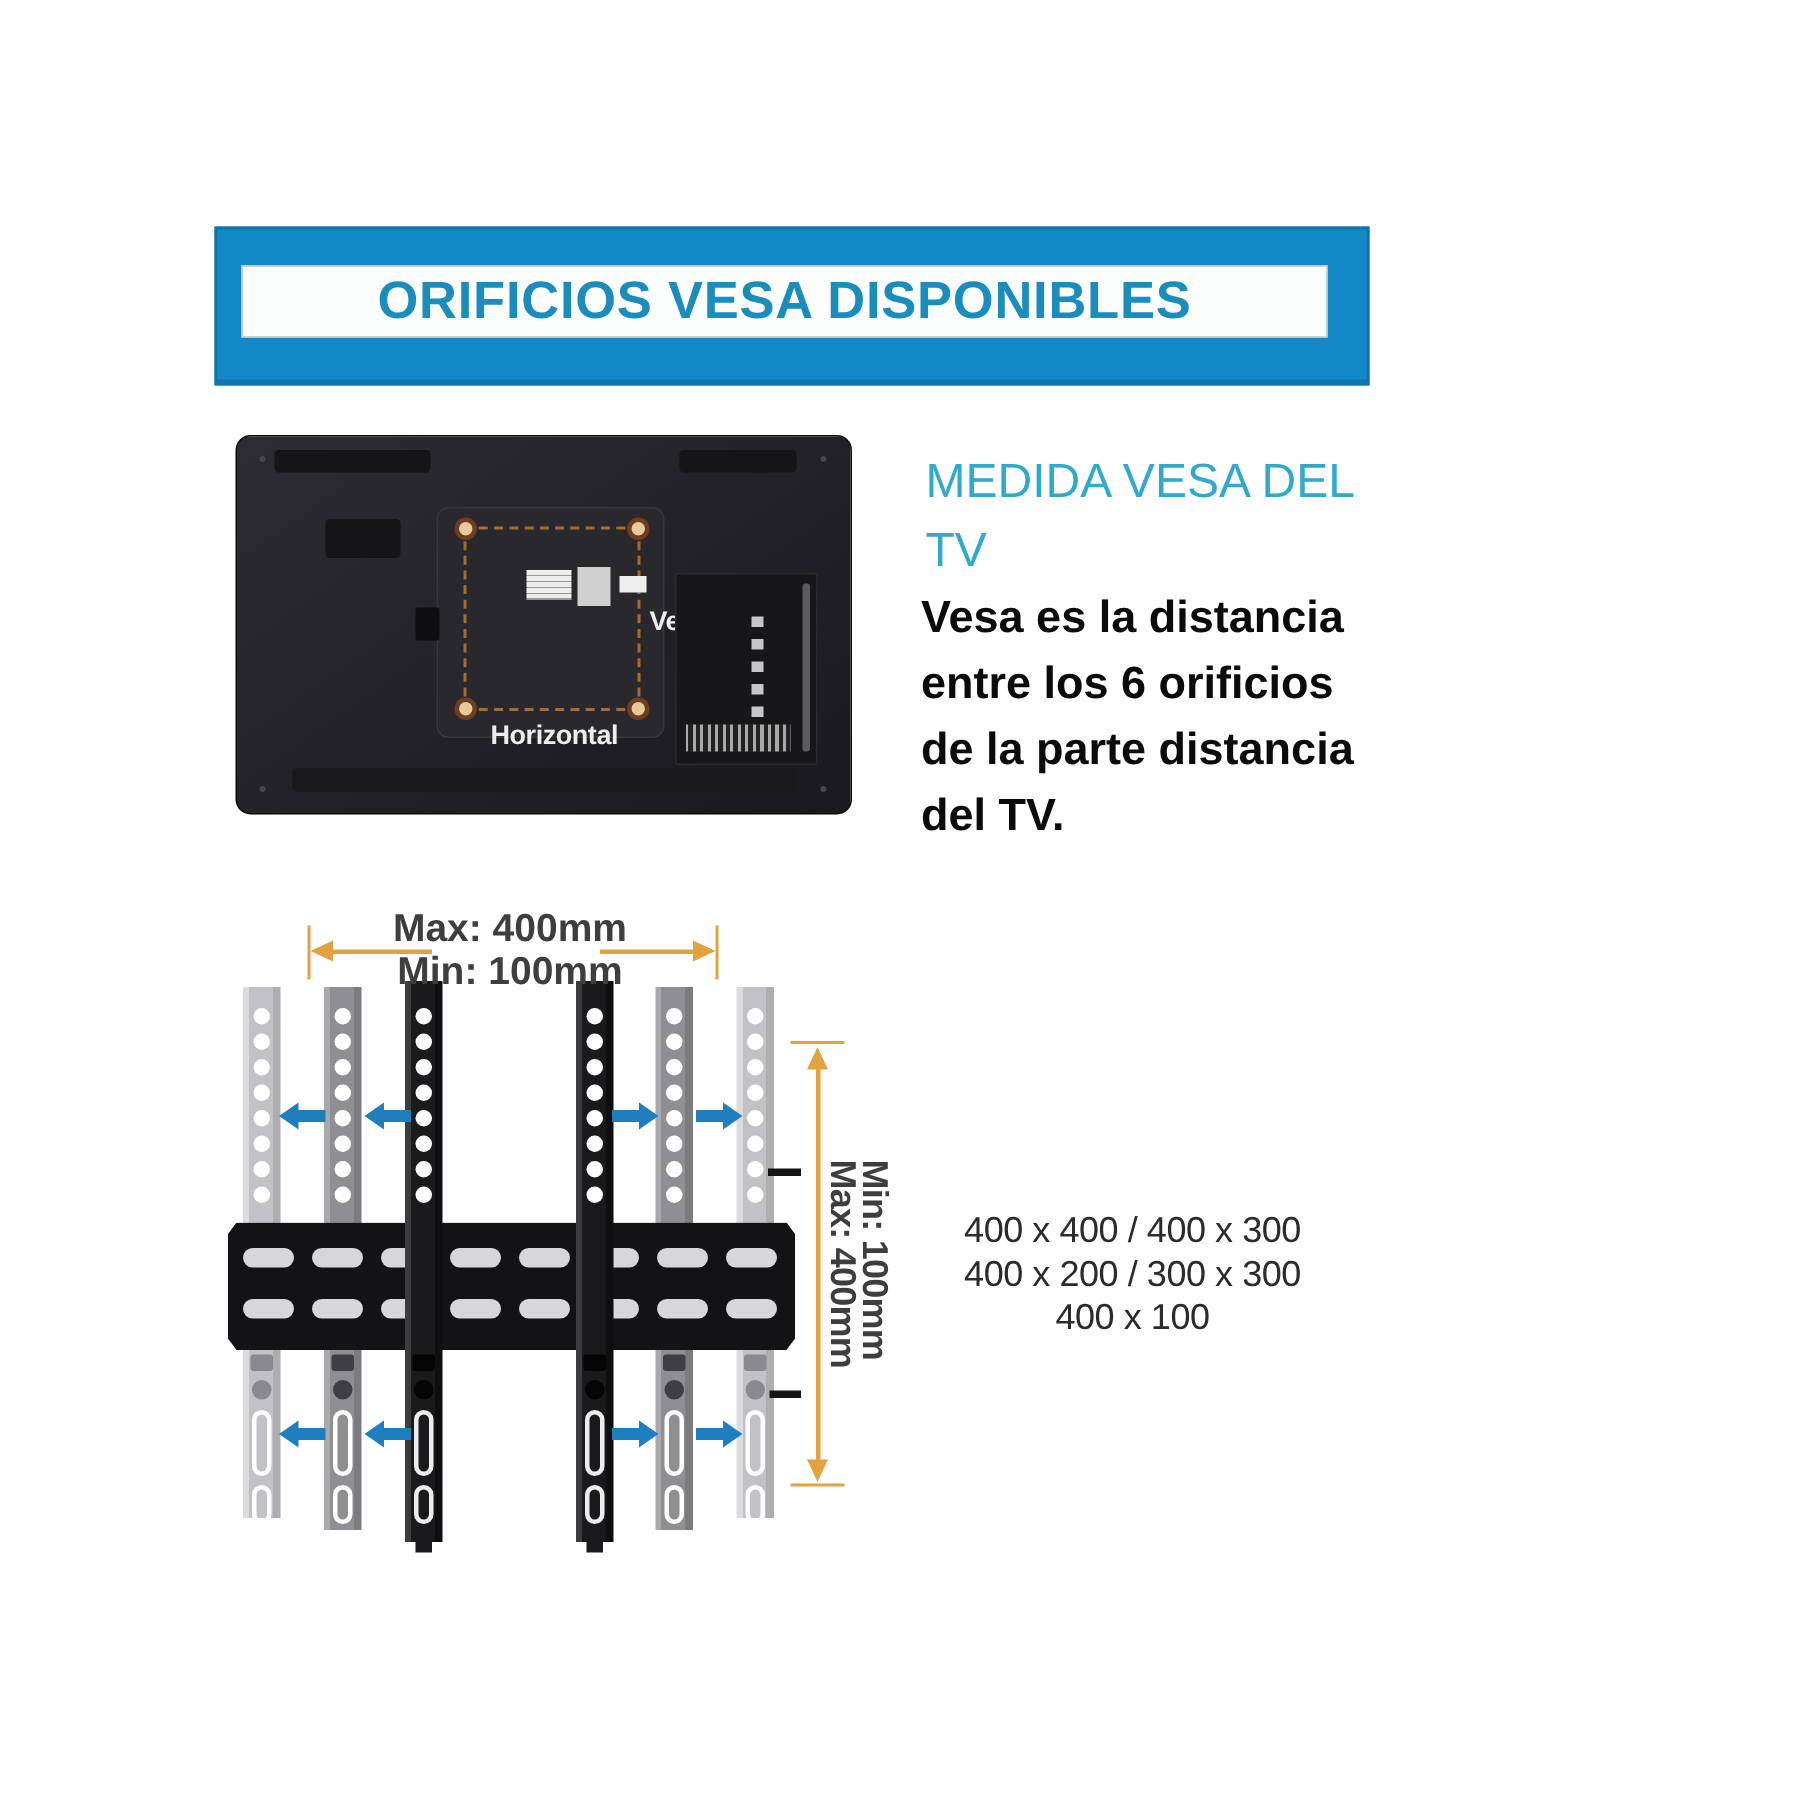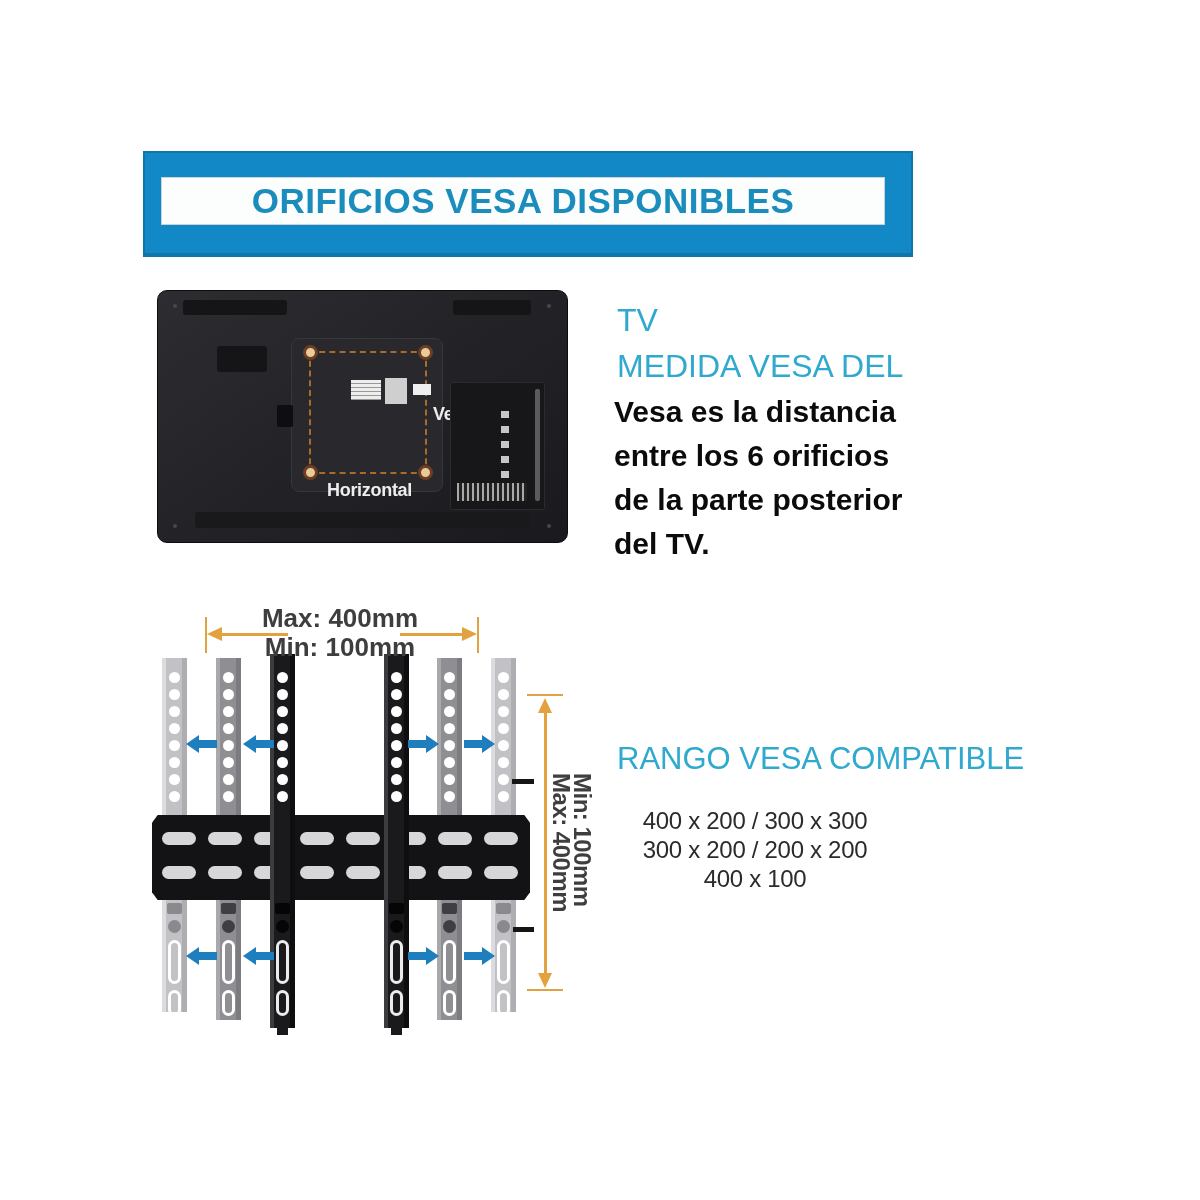--- a/index.html
+++ b/index.html
@@ -124,27 +124,27 @@
     </div>
 
     <div class="tv-bottom"></div>
     <div class="tv-screw" style="left:16px;top:14px;"></div>
     <div class="tv-screw" style="left:390px;top:14px;"></div>
     <div class="tv-screw" style="left:16px;top:234px;"></div>
     <div class="tv-screw" style="left:390px;top:234px;"></div>
   </div>
 
   <div class="medida-heading">
+    <div>MEDIDA VESA DEL</div>
     <div>TV</div>
-    <div>MEDIDA VESA DEL</div>
   </div>
   <div class="medida-body">
     <div>Vesa es la distancia</div>
     <div>entre los 6 orificios</div>
-    <div>de la parte posterior</div>
+    <div>de la parte distancia</div>
     <div>del TV.</div>
   </div>
 
   <div id="figure-layer">
 
     <div class="dim" style="left:205px;top:617px;width:2px;height:36px;"></div>
     <div class="dim" style="left:477px;top:617px;width:2px;height:36px;"></div>
     <div class="dim" style="left:218px;top:633px;width:70px;height:3px;"></div>
     <div class="dim" style="left:400px;top:633px;width:64px;height:3px;"></div>
     <div class="tri" style="left:207px;top:627px;border-right:15px solid #e2a23f;border-top:7px solid transparent;border-bottom:7px solid transparent;"></div>
@@ -291,20 +291,19 @@
       <div class="barrow right" style="left: 408px; top: 947px;">
         <span class="shaft"></span>
         <span class="head"></span>
       </div>
       <div class="barrow right" style="left: 464px; top: 947px;">
         <span class="shaft"></span>
         <span class="head"></span>
       </div>
     </div>
 
-  <div class="rango-heading">RANGO VESA COMPATIBLE</div>
   <div class="rango-list">
+    <div>400 x 400 / 400 x 300</div>
     <div>400 x 200 / 300 x 300</div>
-    <div>300 x 200 / 200 x 200</div>
     <div>400 x 100</div>
   </div>
 
 </div>
 
 </body></html>

